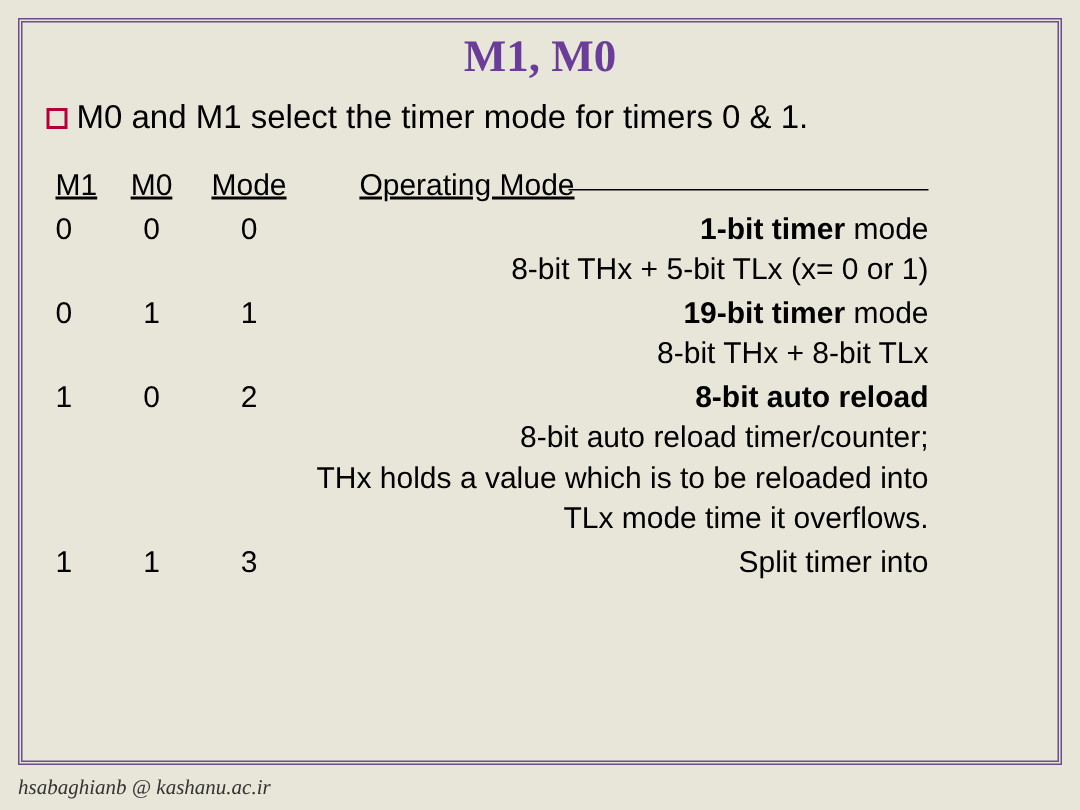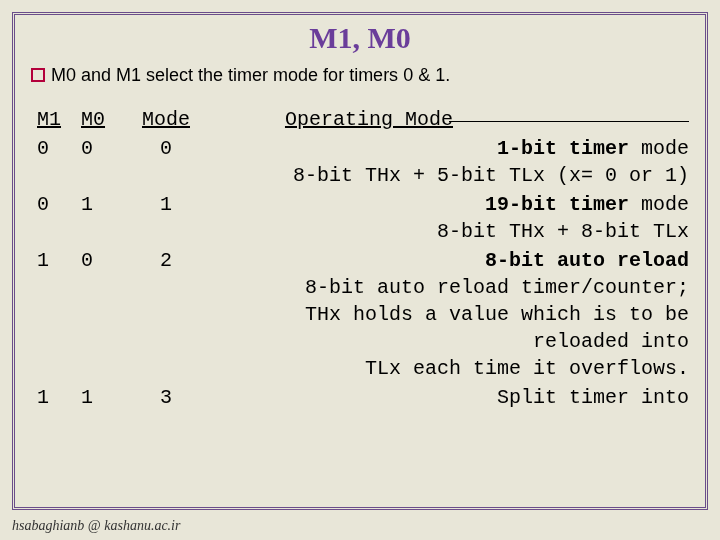--- a/index.html
+++ b/index.html
@@ -24,21 +24,21 @@
   }
   .title {
     text-align: center;
     font-size: 30px;
     color: #6a3d9a;
     font-weight: bold;
     margin: 0 0 10px 0;
     font-family: "Comic Sans MS", cursive;
   }
   .intro {
-    font-size: 18px;
+    font-size: 22px;
     color: #000;
     margin: 8px 0 18px 6px;
   }
   .bullet {
     display: inline-block;
     width: 14px;
     height: 14px;
     border: 2px solid #b3003b;
     margin-right: 6px;
     vertical-align: -1px;
@@ -46,28 +46,27 @@
   }
   .table {
     font-size: 20px;
     color: #000;
     margin-left: 6px;
     line-height: 1.35;
   }
   .table td {
     vertical-align: top;
     padding: 0 4px;
-    font-family: Liberation Mono, monospace;
   }
   .hdr {
     text-decoration: underline;
     white-space: nowrap;
   }
   .col-m1 { width: 34px; text-align: left; }
-  .col-m0 { width: 40px; text-align: left; }
+  .col-m0 { width: 40px; text-align: center; }
   .col-mode { width: 70px; text-align: center; }
   .col-op { text-align: right; }
   .bold { font-weight: bold; }
   .footer {
     position: absolute;
     bottom: 6px;
     left: 12px;
     right: 19px;
     font-size: 14px;
     font-style: italic;
@@ -133,21 +132,21 @@
           </td>
         </tr>
         <tr>
           <td class="col-m1">1</td>
           <td class="col-m0">0</td>
           <td class="col-mode">2</td>
           <td class="col-op">
             <div><span class="bold">8-bit auto reload</span></div>
             <div>8-bit auto reload timer/counter;</div>
             <div>THx holds a value which is to be reloaded into</div>
-            <div>TLx each time it overflows.</div>
+            <div>TLx mode time it overflows.</div>
           </td>
         </tr>
         <tr>
           <td class="col-m1">1</td>
           <td class="col-m0">1</td>
           <td class="col-mode">3</td>
           <td class="col-op">
             <div><span>Split timer into</span></div>
           </td>
         </tr>

